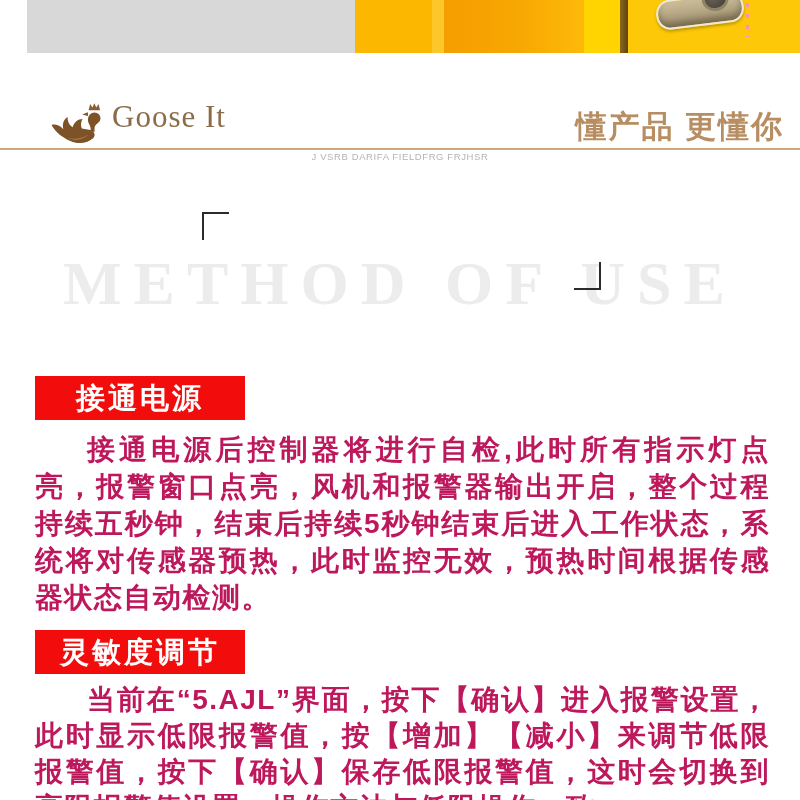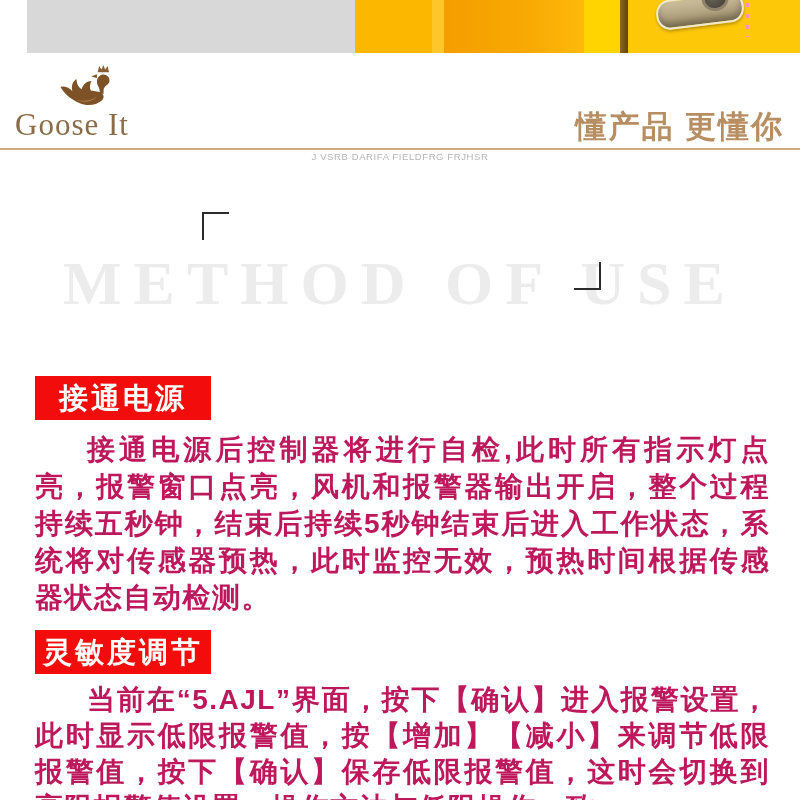--- a/index.html
+++ b/index.html
@@ -23,21 +23,21 @@
     box-shadow: inset 0 -5px 7px rgba(0,0,0,.28), 0 2px 3px rgba(0,0,0,.25); }
   .handle-knob { position:absolute; right:12px; top:-10px; width:27px; height:25px;
     background:radial-gradient(circle at 40% 45%, #6a6257, #3f3a33);
     border:3px solid #8e8268; border-radius:50%; }
   .dots { position:absolute; left:118px; top:3px; width:3px; height:34px;
     background:repeating-linear-gradient(#ff8fae 0 4px, transparent 4px 11px); }
 
   
   .brand-header { height:97px; display:flex; justify-content:space-between;
     align-items:flex-end; border-bottom:2px solid #cfa87f; background:#fff; }
-  .logo { margin-left:15px; padding-bottom:8px; display:flex; flex-direction:column; }
+  .logo { margin-left:6px; display:flex; }
   .swan { width:66px; height:46px; margin-left:40px; }
   .logo-text { font-family:"Liberation Serif","DejaVu Serif",serif;
     font-size:31px; color:#8a6c48; letter-spacing:1px; line-height:30px; }
   .slogan { margin-right:16px; font-size:31px; font-weight:bold;
     color:#b78d62; letter-spacing:2px; }
 
   
   .title-section { position:relative; height:212px; }
   .watermark { position:absolute; top:98px; left:0; width:100%; text-align:center;
     font-family:"Liberation Serif","DejaVu Serif",serif; font-weight:bold;
@@ -45,21 +45,21 @@
   .bracket { position:absolute; width:27px; height:28px; }
   .bracket.tl { left:202px; top:62px; border-top:2px solid #2b2b2b; border-left:2px solid #2b2b2b; }
   .bracket.br { left:574px; top:112px; border-bottom:2px solid #2b2b2b; border-right:2px solid #2b2b2b; }
   .main-title { position:relative; padding-top:64px; text-align:center;
     font-size:78px; line-height:96px; font-weight:bold; color:#2e80d4; letter-spacing:6px; }
   .caption { position:relative; text-align:center; font-size:9.5px; line-height:13px;
     color:#b4b4b4; letter-spacing:0.6px; }
   .caption.first { margin-top:12px; }
 
   
-  .section-label { display:block; width:176px; margin:14px 0 0 35px; height:44px;
+  .section-label { display:block; width:210px; margin:14px 0 0 35px; height:44px;
     line-height:44px; background:#f20c0c; color:#ffffff; font-weight:bold;
     font-size:29px; text-align:center; letter-spacing:3px; }
   .body-text { margin:11px 30px 0 35px; font-size:28px; font-weight:bold;
     color:#be185d; line-height:37px; text-align:justify; letter-spacing:1.5px; }
   .body-text.indent { text-indent:52px; }
   .sec2 .body-text { line-height:36px; }
   .sec2 .body-text.indent { margin-top:8px; }
   .sec2 .body-text + .body-text { margin-top:0; }
 </style>
 </head>

